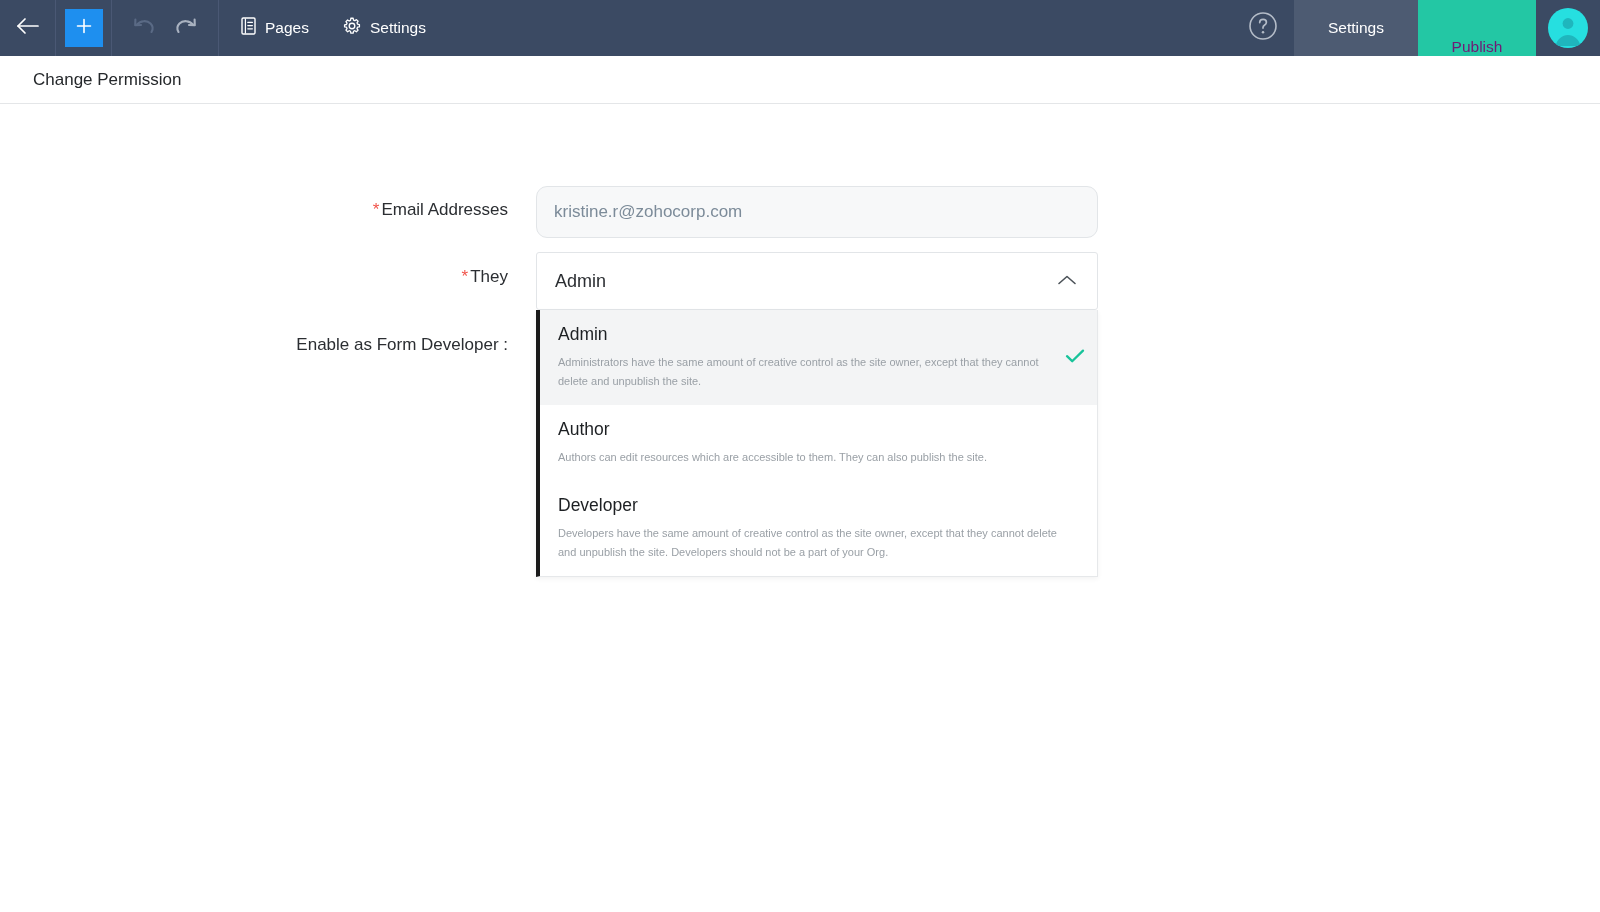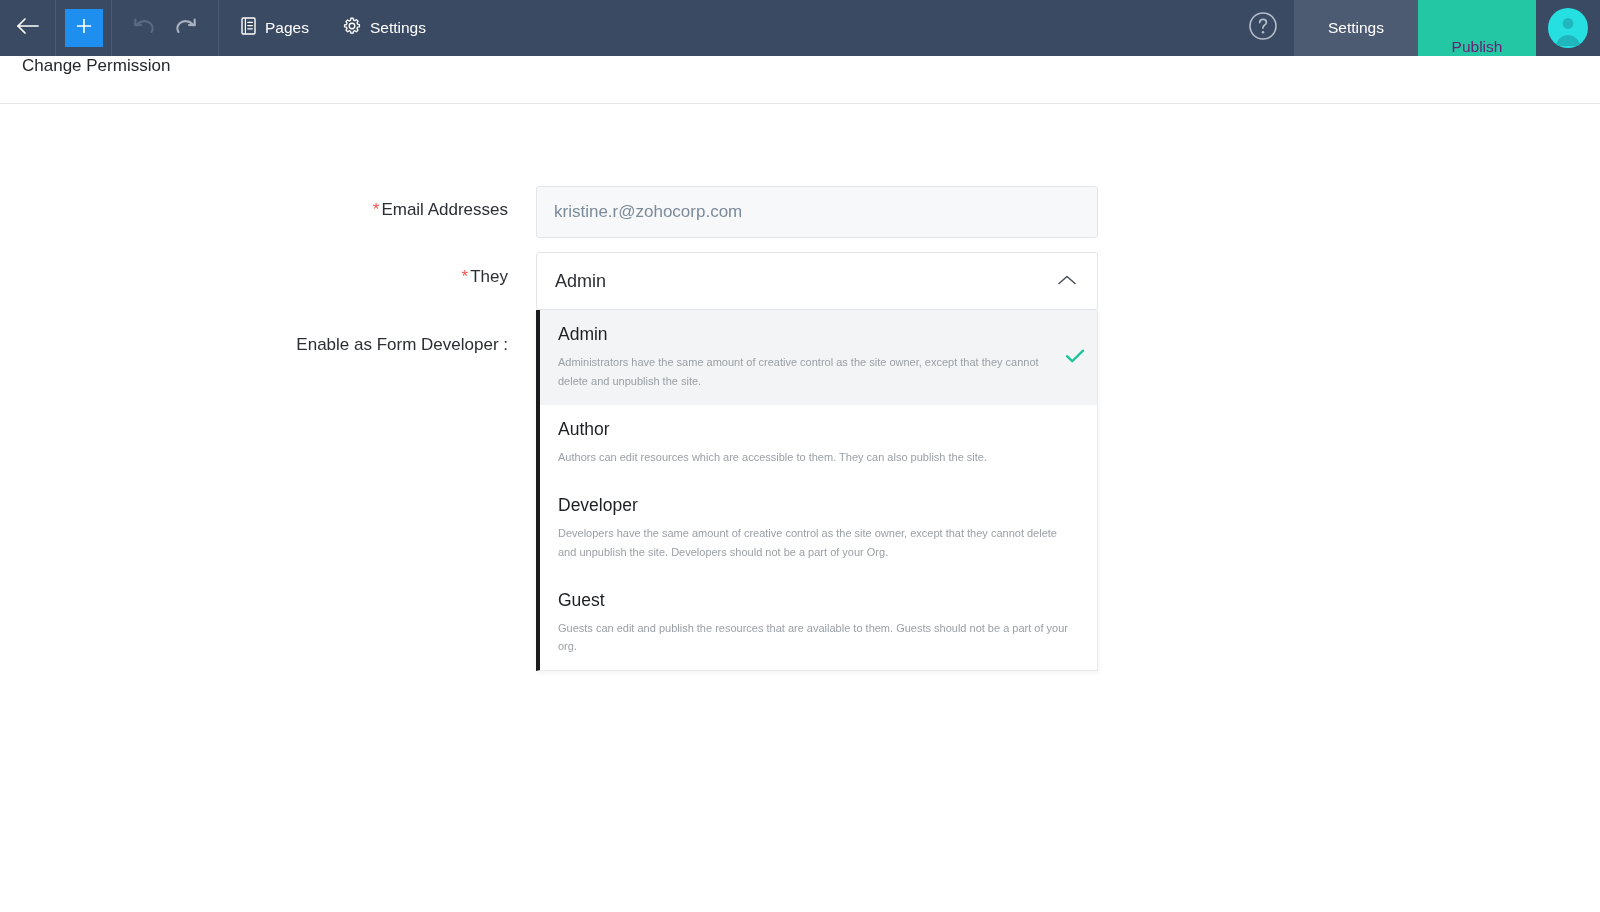--- a/index.html
+++ b/index.html
@@ -123,21 +123,22 @@
     justify-content: center;
     overflow: hidden;
   }
 
   
   .page-header {
     height: 48px;
     background: #ffffff;
     border-bottom: 1px solid #e4e6e8;
     display: flex;
-    padding-left: 22px;
+    align-items: center;
+    padding-left: 33px;
   }
   .page-title {
     font-size: 17px;
     color: #25282b;
   }
 
   
   .content {
     position: relative;
     height: calc(912px - 56px - 49px);
@@ -168,21 +169,21 @@
   }
 
   
   .row-email { top: 82px; left: 62px; }
   .row-email .field-label { padding-top: 15px; }
   .email-input {
     width: 562px;
     height: 52px;
     background: #f7f8f9;
     border: 1px solid #e2e5e8;
-    border-radius: 3px;
+    border-radius: 11px;
     padding: 0 17px;
     font-family: "Liberation Sans", sans-serif;
     font-size: 17px;
     color: #7c8b99;
     outline: none;
   }
 
   
   .row-role { top: 148px; left: 62px; z-index: 5; }
   .row-role .field-label { padding-top: 16px; }
@@ -395,24 +396,20 @@
         <div class="dd-item">
           <div class="dd-title">Author</div>
           <div class="dd-desc">Authors can edit resources which are accessible to them. They can also publish the site.</div>
         </div>
 
         <div class="dd-item">
           <div class="dd-title">Developer</div>
           <div class="dd-desc">Developers have the same amount of creative control as the site owner, except that they cannot delete and unpublish the site. Developers should not be a part of your Org.</div>
         </div>
 
-        <div class="dd-item">
-          <div class="dd-title">Guest</div>
-          <div class="dd-desc">Guests can edit and publish the resources that are available to them. Guests should not be a part of your org.</div>
-        </div>
 
       </div>
     </div>
   </div>
 
   <div class="form-row row-formdev">
     <div class="field-label">Enable as Form Developer :</div>
   </div>
 
 </div>

